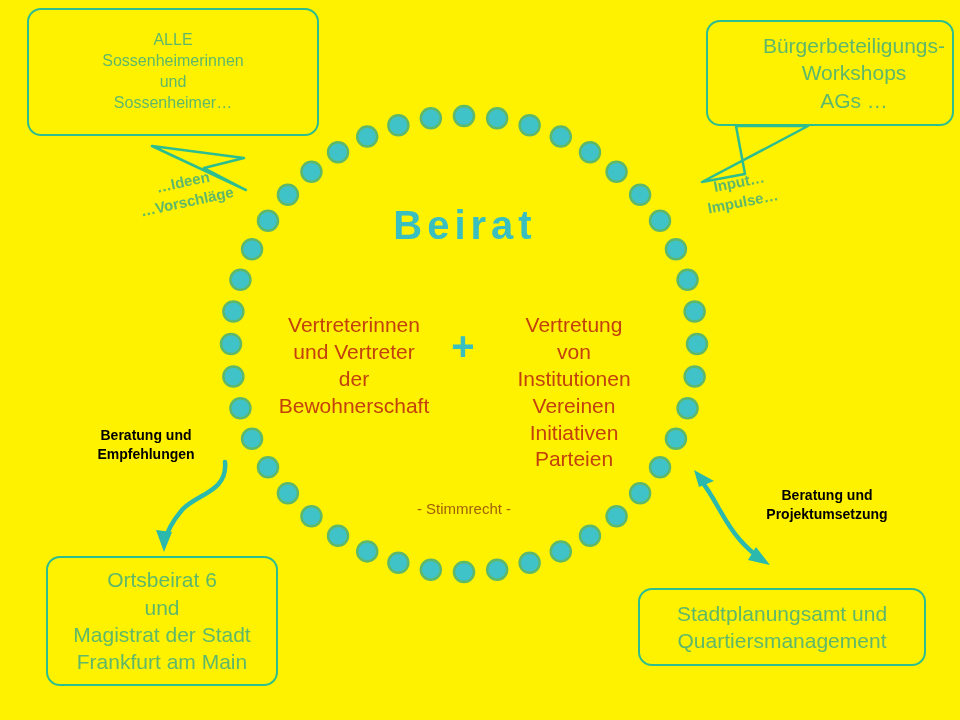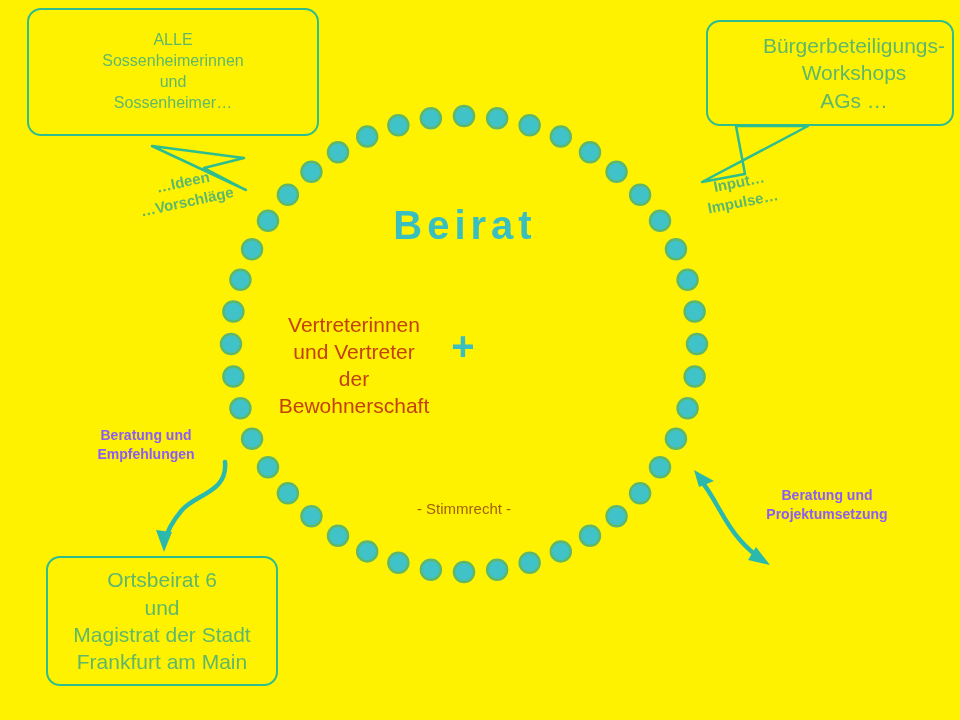--- a/index.html
+++ b/index.html
@@ -61,21 +61,21 @@
   .tilt-note{
     position:absolute;color:#5FB86A;font-weight:bold;font-size:15px;
     line-height:1.35;white-space:pre-line;
   }
   #note-ideen{left:120px;top:172px;width:130px;text-align:center;
     transform:rotate(-12deg);transform-origin:50% 50%;}
   #note-input{left:686px;top:172px;width:110px;text-align:center;
     transform:rotate(-11deg);transform-origin:50% 50%;}
 
   .flat-note{
-    position:absolute;color:#8b5cf6;font-weight:bold;font-size:14px;
+    position:absolute;color:#000000;font-weight:bold;font-size:14px;
     line-height:1.35;white-space:pre-line;text-align:center;
   }
   #note-beratung-links{left:74px;top:426px;width:144px;}
   #note-beratung-rechts{left:742px;top:486px;width:170px;}
 </style>
 </head>
 <body>
 
 <div id="stage">
 
@@ -156,28 +156,38 @@
 AGs …</span>
   </div>
 
   <div class="callout" id="box-ortsbeirat">
     <span class="txt">Ortsbeirat 6
 und
 Magistrat der Stadt
 Frankfurt am Main</span>
   </div>
 
+  <div class="callout" id="box-stadtplanung">
+    <span class="txt">Stadtplanungsamt und
+Quartiersmanagement</span>
+  </div>
 
   <div id="beirat">Beirat</div>
 
   <div class="ring-label" id="lbl-left">Vertreterinnen
 und Vertreter
 der
 Bewohnerschaft</div>
   <div id="plus">+</div>
+  <div class="ring-label" id="lbl-right">Vertretung
+von
+Institutionen
+Vereinen
+Initiativen
+Parteien</div>
 
   <div id="stimmrecht">- Stimmrecht -</div>
 
   <div class="tilt-note" id="note-ideen">…Ideen
 …Vorschläge</div>
   <div class="tilt-note" id="note-input">Input…
 Impulse…</div>
 
   <div class="flat-note" id="note-beratung-links">Beratung und
 Empfehlungen</div>

